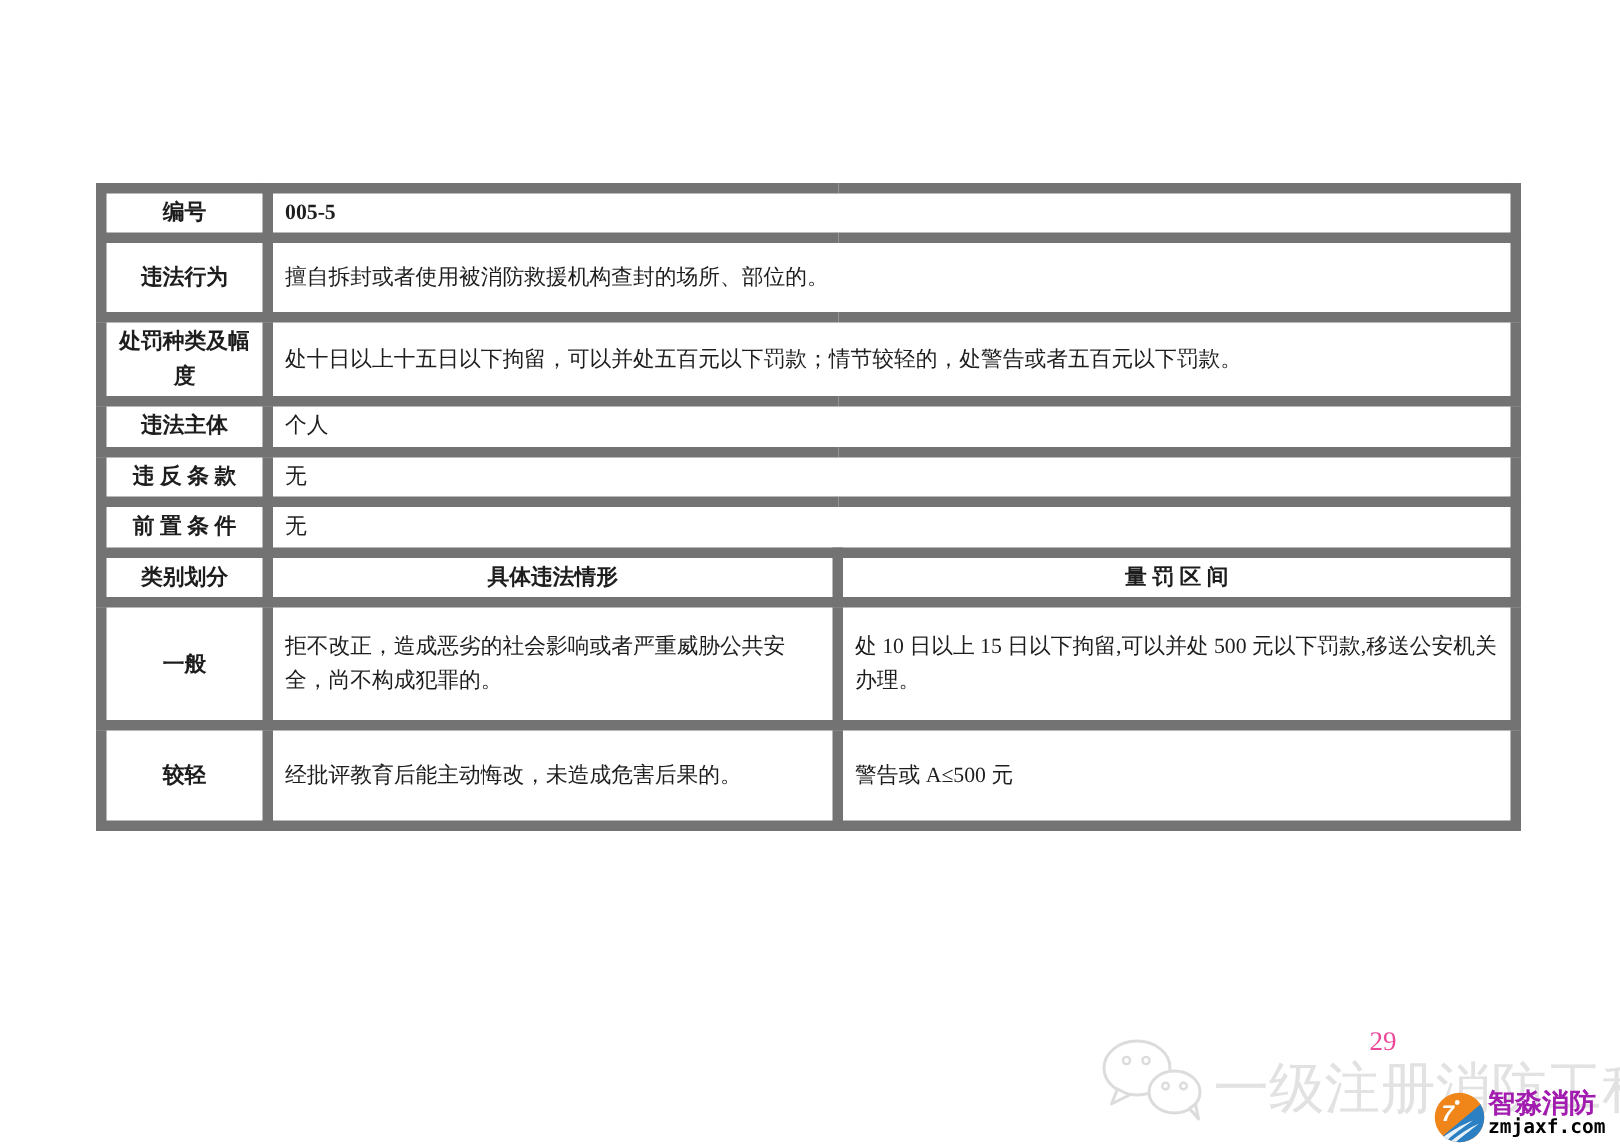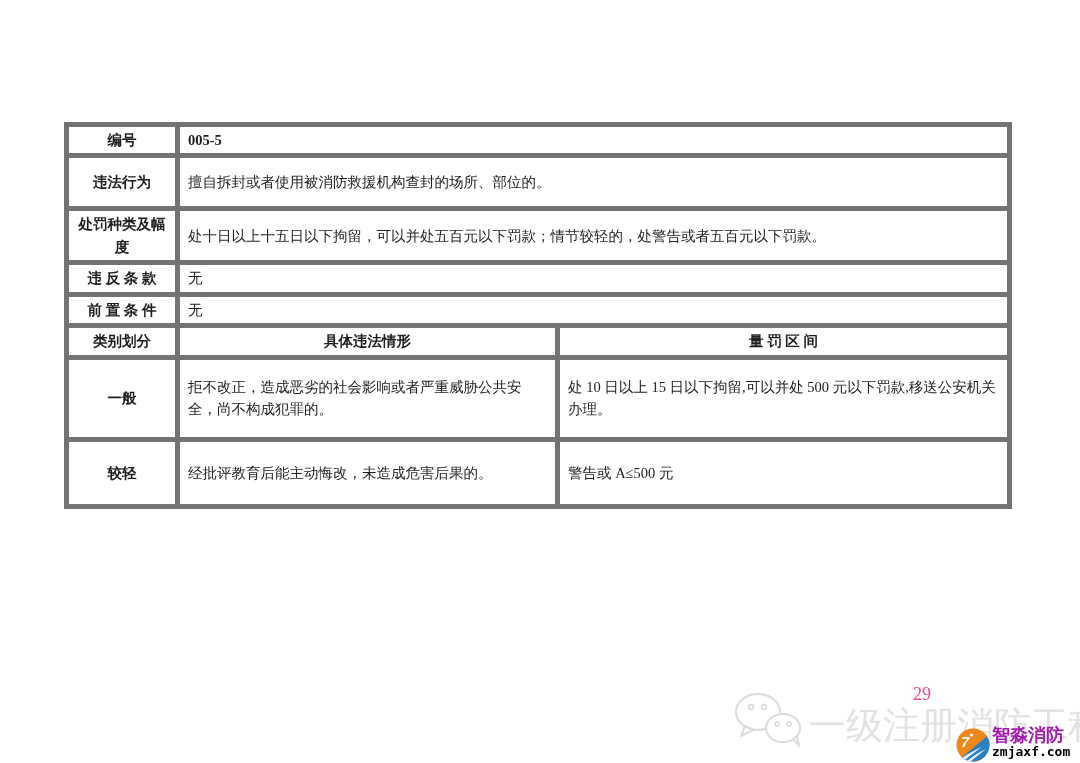--- a/index.html
+++ b/index.html
@@ -21,21 +21,21 @@
     position: absolute;
     left: 64px;
     top: 122px;
     width: 943px;
     border-collapse: collapse;
     table-layout: fixed;
     font-size: 14.5px;
     color: #1d1d1d;
   }
   table.penalty td {
-    border: 5px solid #737373;
+    border: 7px solid #737373;
     padding: 2px 8px;
     vertical-align: middle;
     line-height: 1.55;
     overflow: hidden;
   }
   table.penalty {
     border: 2px solid #8a8a8a;
   }
   td.label-cell {
     text-align: center;
@@ -132,20 +132,24 @@
       <td class="label-cell">编号</td>
       <td colspan="2" class="value-bold">005-5</td>
     </tr>
     <tr class="r-act">
       <td class="label-cell">违法行为</td>
       <td colspan="2">擅自拆封或者使用被消防救援机构查封的场所、部位的。</td>
     </tr>
     <tr class="r-kind">
       <td class="label-cell">处罚种类及幅度</td>
       <td colspan="2">处十日以上十五日以下拘留，可以并处五百元以下罚款；情节较轻的，处警告或者五百元以下罚款。</td>
+    </tr>
+    <tr class="r-subj">
+      <td class="label-cell">违法主体</td>
+      <td colspan="2">个人</td>
     </tr>
     <tr class="r-claus">
       <td class="label-cell">违 反 条 款</td>
       <td colspan="2">无</td>
     </tr>
     <tr class="r-precon">
       <td class="label-cell">前 置 条 件</td>
       <td colspan="2">无</td>
     </tr>
     <tr class="r-cathead">

